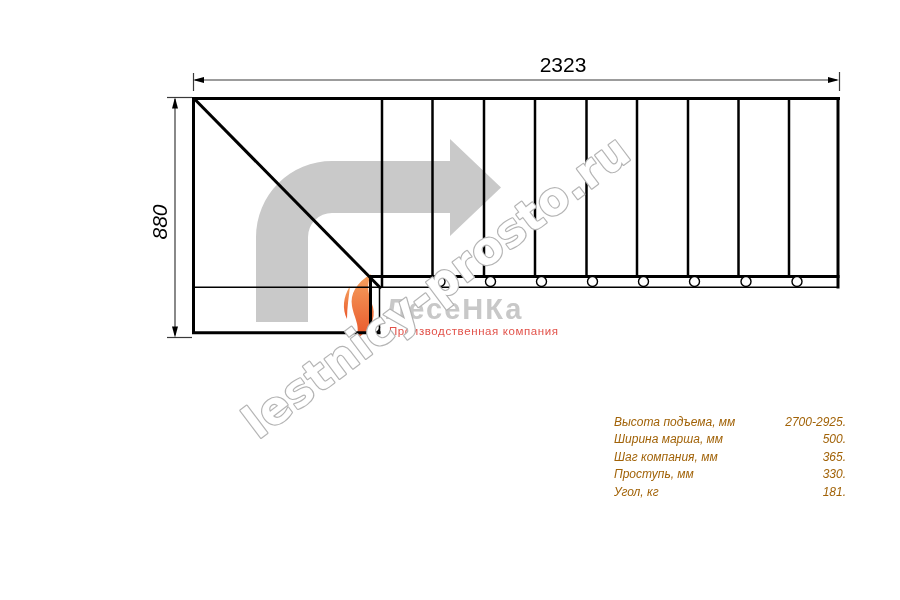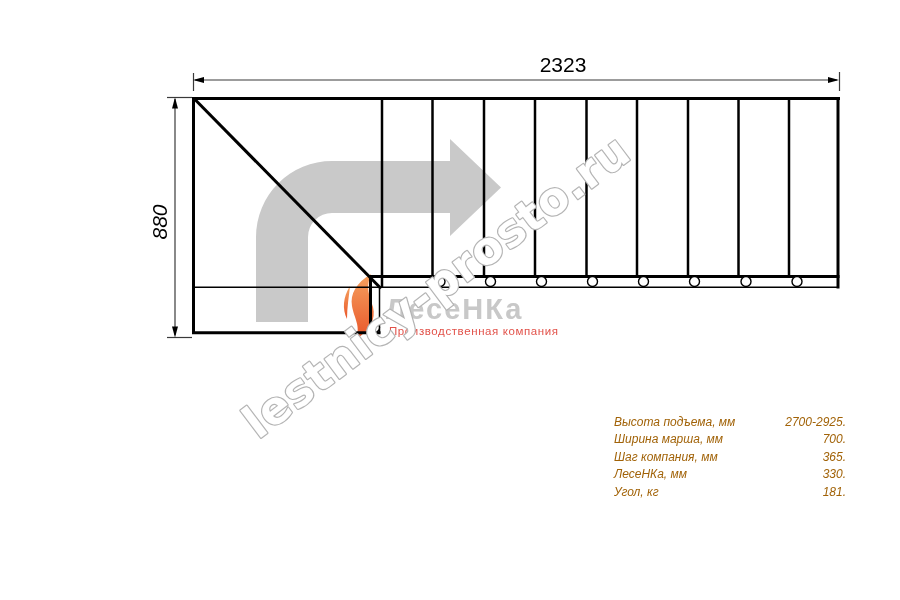--- a/index.html
+++ b/index.html
@@ -108,28 +108,28 @@
     <text class="watermark-text" x="258" y="440" font-size="45" fill="#ffffff" stroke="#b4b4b4" stroke-width="2.4" paint-order="stroke" stroke-linejoin="round" transform="rotate(-37 258 440)">lestnicy-prosto.ru</text>
   </svg>
 
   <div id="spec-table">
     <div class="spec-row">
       <span class="spec-label">Высота подъема, мм</span>
       <span class="spec-value">2700-2925.</span>
     </div>
     <div class="spec-row">
       <span class="spec-label">Ширина марша, мм</span>
-      <span class="spec-value">700.</span>
+      <span class="spec-value">500.</span>
     </div>
     <div class="spec-row">
       <span class="spec-label">Шаг компания, мм</span>
       <span class="spec-value">365.</span>
     </div>
     <div class="spec-row">
-      <span class="spec-label">ЛесеНКа, мм</span>
+      <span class="spec-label">Проступь, мм</span>
       <span class="spec-value">330.</span>
     </div>
     <div class="spec-row">
       <span class="spec-label">Угол, кг</span>
       <span class="spec-value">181.</span>
     </div>
   </div>
 
 </div>
 

